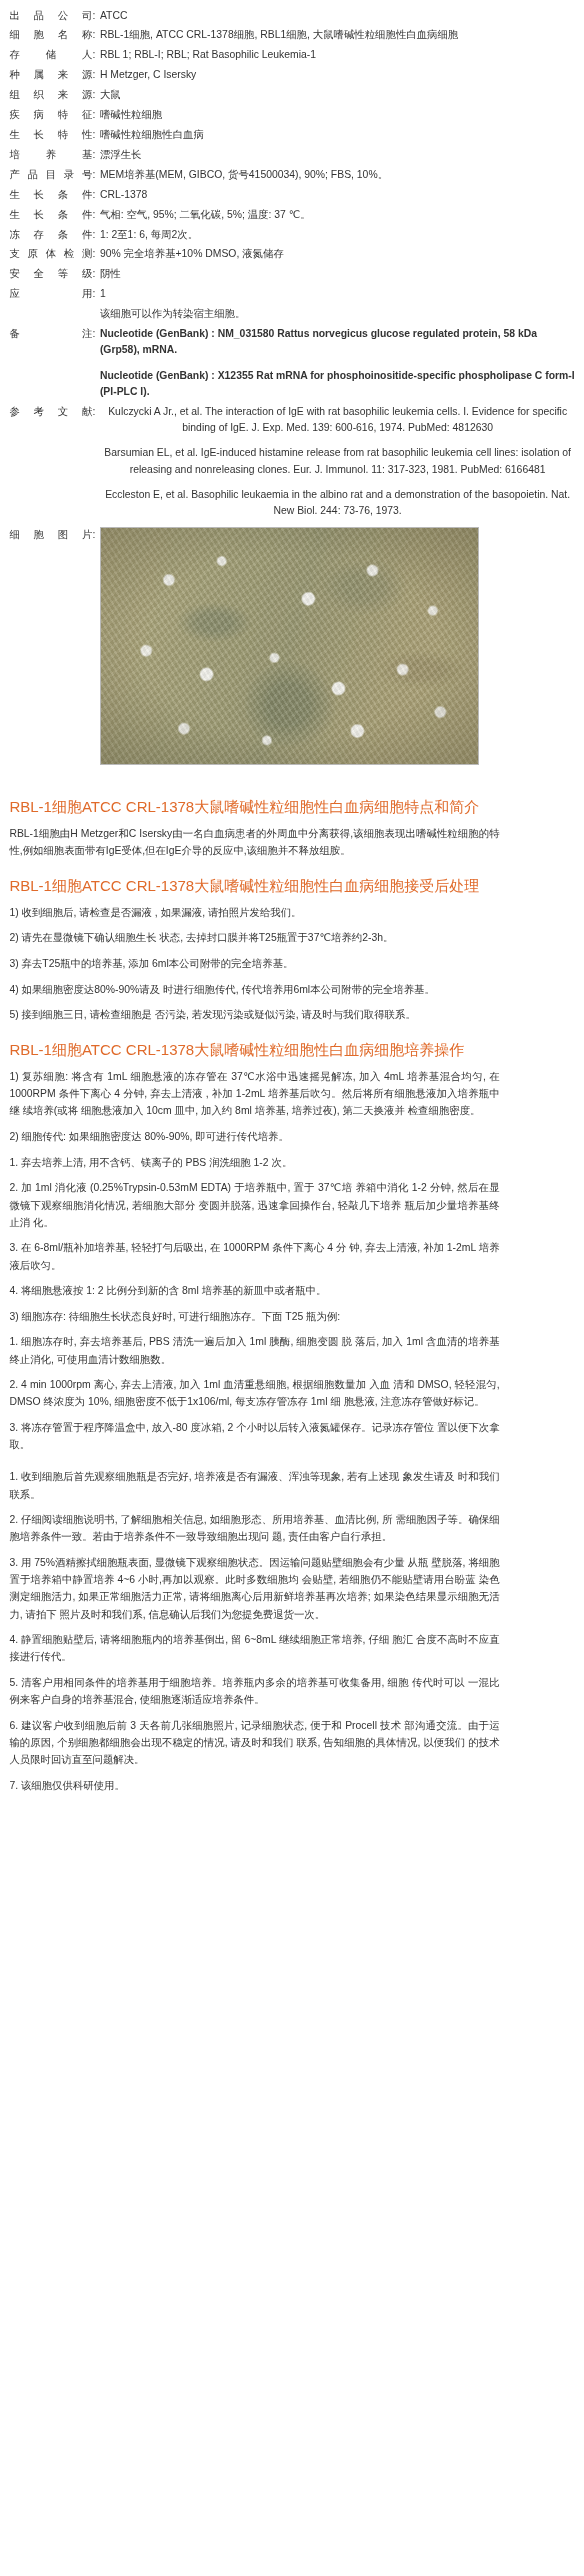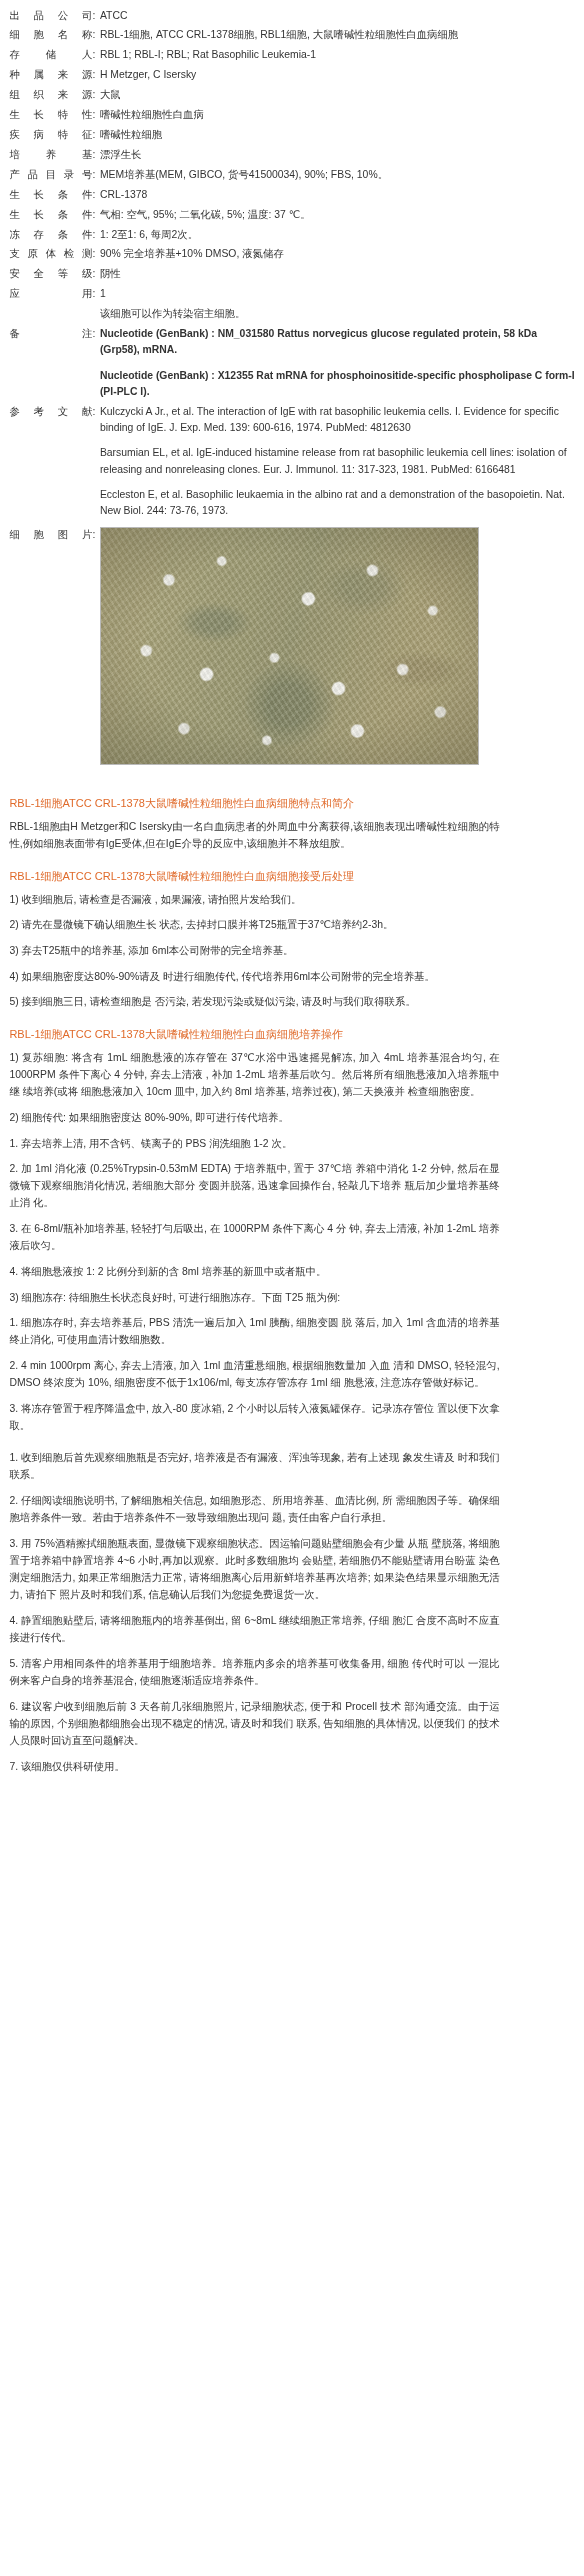--- a/index.html
+++ b/index.html
@@ -28,21 +28,21 @@
     color:#333;
     text-align:justify;
     text-align-last:justify;
     padding-right:5.7px;
     white-space:nowrap;
   }
   td.colon{width:7.5px;color:#333;}
   td.val{color:#333;}
   .note-block p{margin:0 0 9.4px 0;font-weight:bold;}
   .note-block p:last-child{margin-bottom:0;}
-  .ref-block p{margin:0 0 9.4px 0;}
+  .ref-block p{margin:0 0 9.4px 0;text-align:center;}
   .ref-block p:last-child{margin-bottom:4px;}
   .imgcell{padding-top:5.7px;padding-bottom:5.7px;}
   .photo{
     width:377px;
     height:236px;
     border:0.9px solid #b9b9b9;
     position:relative;
     overflow:hidden;
     background:#cfc9ae;
   }
@@ -80,21 +80,21 @@
       repeating-linear-gradient(58deg, rgba(255,255,255,.10) 0 1.9px, rgba(0,0,0,.045) 1.9px 4.7px),
       repeating-linear-gradient(-42deg, rgba(255,255,255,.06) 0 2.8px, rgba(0,0,0,.03) 2.8px 6.6px);
   }
   .photo .layer4{
     position:absolute;inset:0;
     background:radial-gradient(ellipse at 50% 50%, rgba(0,0,0,0) 55%, rgba(60,60,40,.28) 100%);
   }
   .sec{margin:15px 9.4px 0 9.4px;}
   h2.sec-title{
     color:#e06a2a;
-    font-size:11px;
+    font-size:15px;
     font-weight:normal;
     margin:0 0 5.7px 0;
     line-height:1.6;
   }
   .sec p{
     margin:0 0 8.5px 0;
     text-align:justify;
     line-height:1.65;
     color:#333;
   }
@@ -127,28 +127,28 @@
         <td class="lbl">种属来源</td>
         <td class="colon">:</td>
         <td class="val">H Metzger, C Isersky</td>
       </tr>
       <tr>
         <td class="lbl">组织来源</td>
         <td class="colon">:</td>
         <td class="val">大鼠</td>
       </tr>
       <tr>
+        <td class="lbl">疾病特征</td>
+        <td class="colon">:</td>
+        <td class="val">嗜碱性粒细胞</td>
+      </tr>
+      <tr>
         <td class="lbl">生长特性</td>
         <td class="colon">:</td>
         <td class="val">嗜碱性粒细胞性白血病</td>
-      </tr>
-      <tr>
-        <td class="lbl">疾病特征</td>
-        <td class="colon">:</td>
-        <td class="val">嗜碱性粒细胞</td>
       </tr>
       <tr>
         <td class="lbl">培养基</td>
         <td class="colon">:</td>
         <td class="val">漂浮生长</td>
       </tr>
       <tr>
         <td class="lbl">产品目录号</td>
         <td class="colon">:</td>
         <td class="val">MEM培养基(MEM, GIBCO, 货号41500034), 90%; FBS, 10%。</td>

